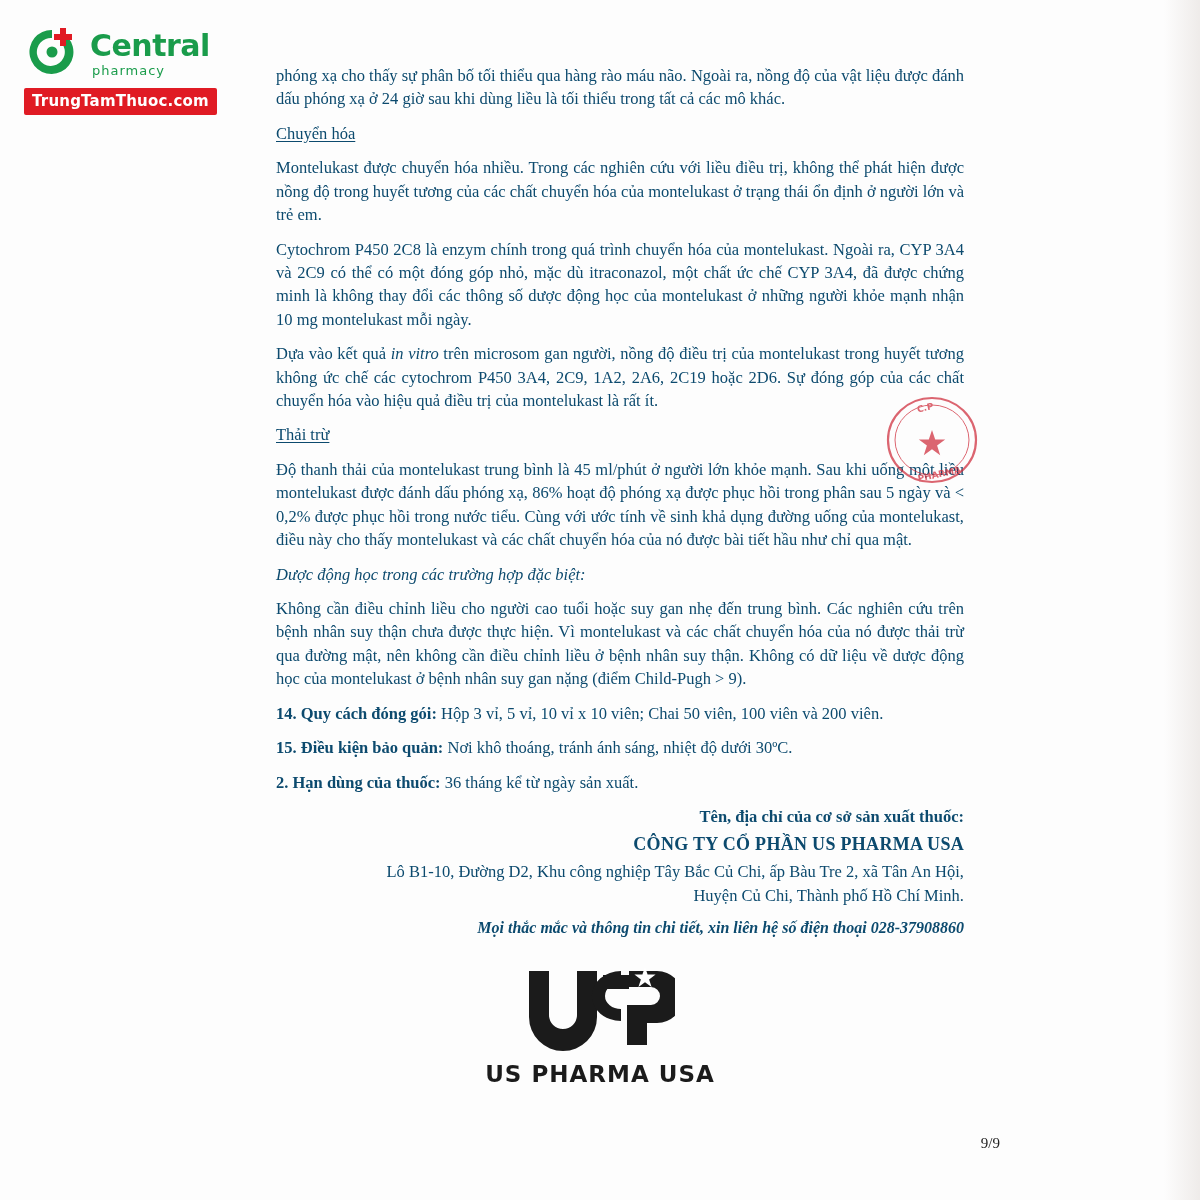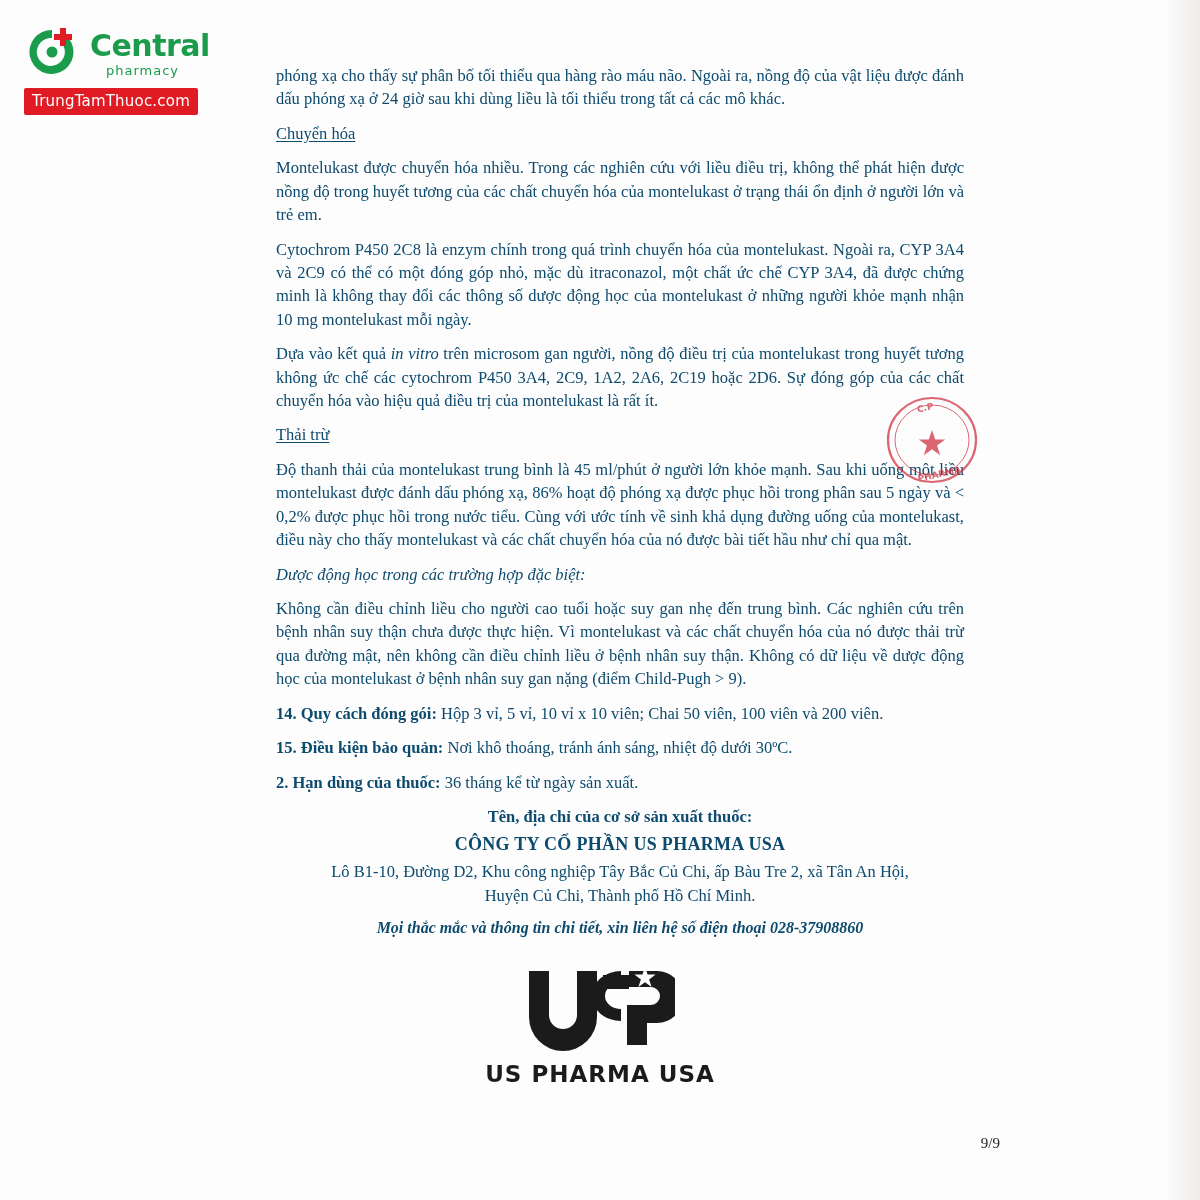--- a/index.html
+++ b/index.html
@@ -46,29 +46,29 @@
     font-weight: bold;
     color: #1a9c4b;
     letter-spacing: -0.5px;
   }
   .logo-sub {
     font-family: "DejaVu Sans", sans-serif;
     font-size: 13px;
     color: #1a9c4b;
     letter-spacing: 1px;
     margin-top: 3px;
-    margin-left: 16px;
+    margin-left: 2px;
   }
   .logo-banner {
     margin-top: 8px;
     background: #e01b24;
     color: #ffffff;
     font-family: "DejaVu Sans", sans-serif;
     font-size: 15px;
-    font-weight: normal;
+    font-weight: bold;
     padding: 4px 8px 5px 8px;
     display: inline-block;
     border-radius: 2px;
     letter-spacing: 0.2px;
   }
 
   
   .doc {
     position: absolute;
     left: 276px;
@@ -94,21 +94,21 @@
   }
   .num-item {
     margin: 0 0 10px 0;
   }
   .num-item b { font-weight: bold; }
   em.it { font-style: italic; }
 
   
   .mfr {
     margin-top: 0;
-    text-align: center;
+    text-align: right;
     line-height: 1.45;
   }
   .mfr .l1 { font-weight: bold; font-size: 16.5px; }
   .mfr .l2 { font-weight: bold; font-size: 18px; letter-spacing: .3px; margin-top: 2px;}
   .mfr .l3 { font-size: 16.5px; margin-top: 3px; }
   .mfr .l4 { font-size: 16.5px; }
   .mfr .l5 { font-weight: bold; font-style: italic; font-size: 16px; margin-top: 8px; }
 
   
   .usp-wrap {

